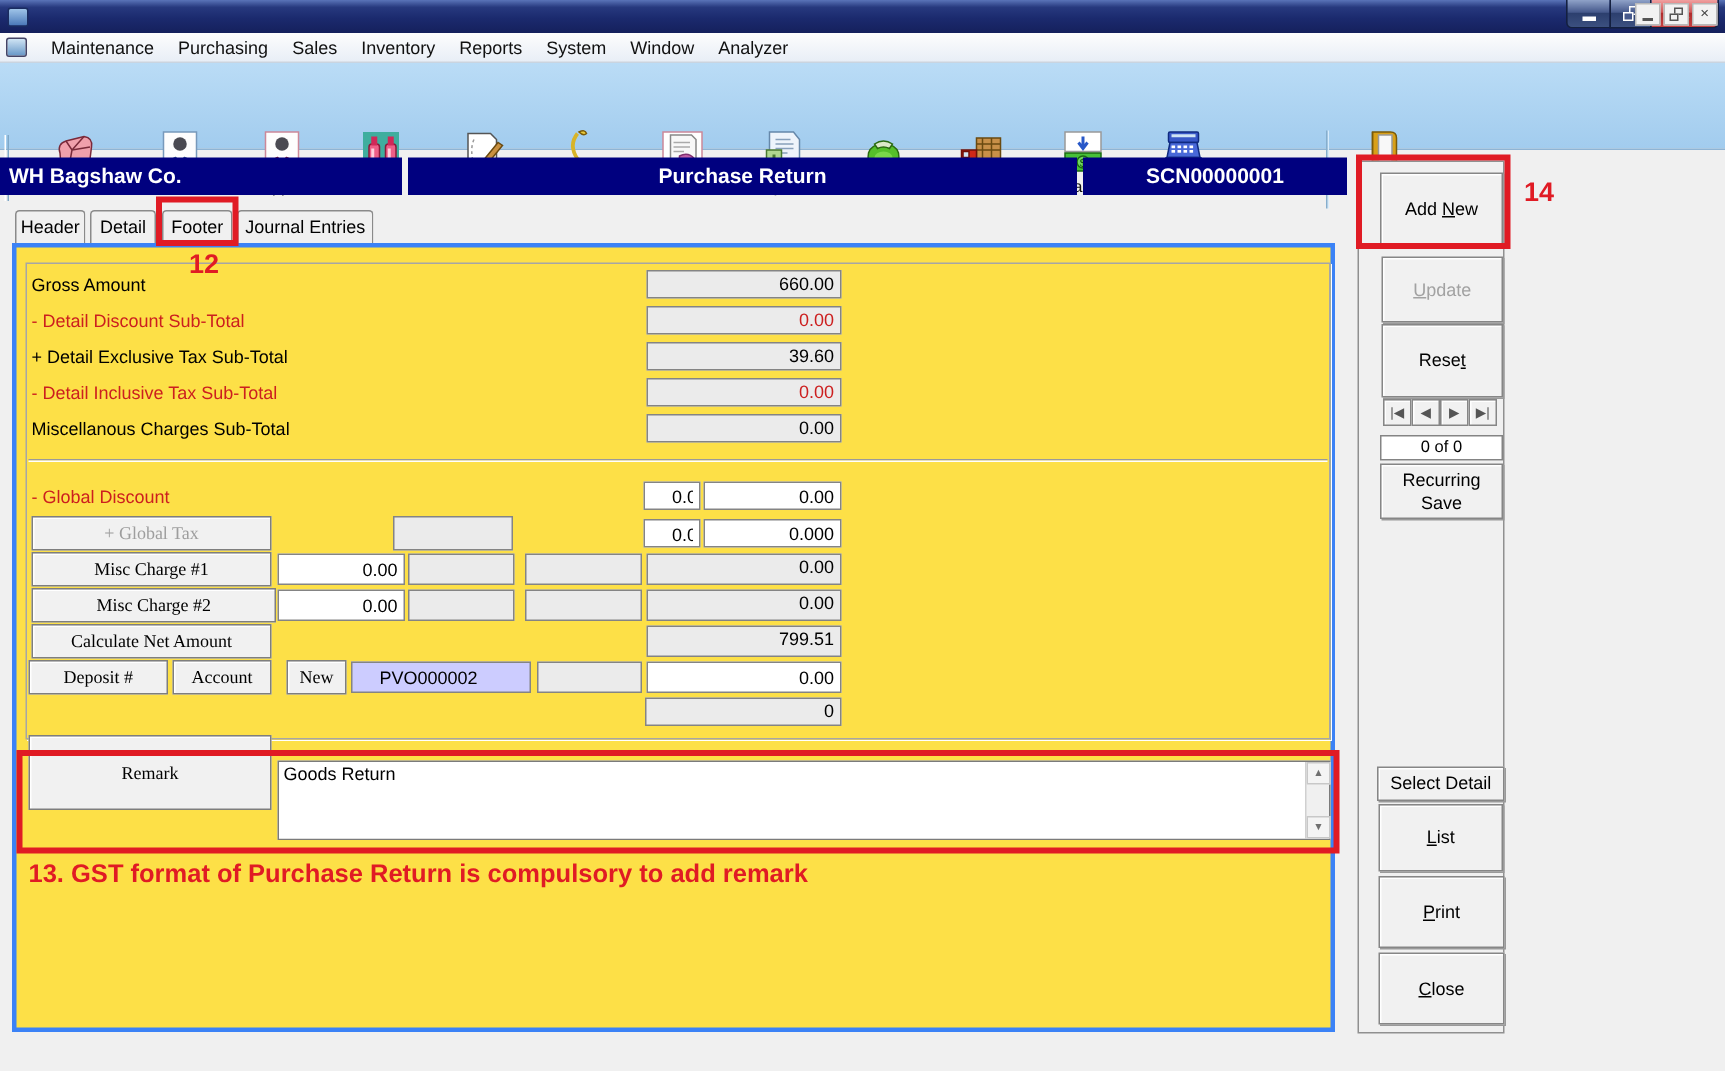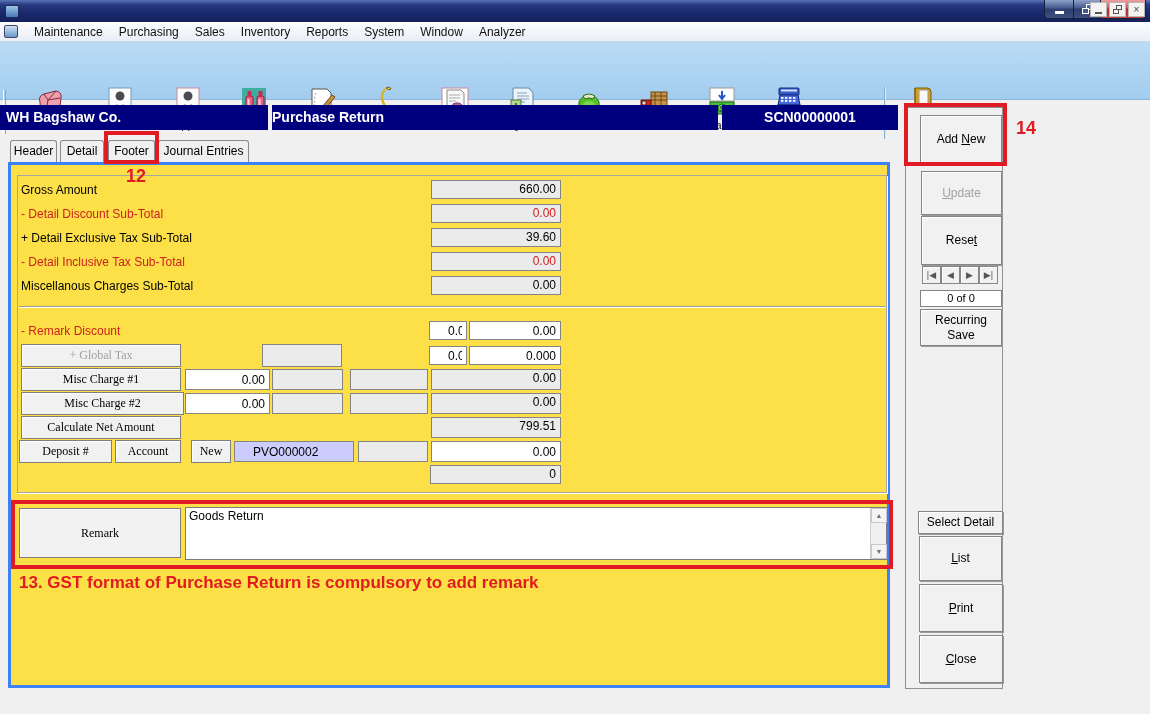--- a/index.html
+++ b/index.html
@@ -58,21 +58,21 @@
     border-left:1px solid #86aecd; border-right:1px solid #d8ecfb; }
   .tb-btn { position:absolute; top:44px; width:64px; height:54px;
     display:flex; flex-direction:column; align-items:center; }
   .tb-btn svg { width:32px; height:32px; }
   .tb-label { font-size:11px; color:#111; margin-top:1px; white-space:nowrap; }
 
   
   .strip { position:absolute; top:105px; height:25px; background:#00007f; color:#fff;
     font-size:14px; font-weight:bold; line-height:24px; }
   .strip1 { left:0; width:268px; padding-left:6px; }
-  .strip2 { left:272px; width:446px; }
+  .strip2 { left:272px; width:446px; text-align:center; }
   .strip3 { left:722px; width:176px; text-align:center; }
 
   
   .tab { position:absolute; top:140px; height:23px; background:#f0f0f0;
     border:1px solid #8a8a8a; border-bottom:none; border-radius:3px 3px 0 0;
     font-size:12px; text-align:center; line-height:21px; color:#000; }
 
   
   .tabpage { position:absolute; left:8px; top:162px; width:882px; height:526px;
     border:3px solid #3b82f6; background:#fde047; }
@@ -89,21 +89,21 @@
   .fld.redtext { color:#cc1f1f; }
   input.fld { outline:none; }
   .gridbtn { position:absolute; background:#f1f1f1; border:1px solid #7e7e7e;
     box-shadow:inset 1px 1px 0 #fff; font-size:12px; color:#000;
     display:flex; align-items:center; justify-content:center; font-family:Liberation Serif, serif; }
   .gridbtn.disabled { color:#9e9e9e; }
 
   
   .remark-redbox { position:absolute; left:0; top:335px; width:882px; height:69px;
     border:4px solid #e01b24; z-index:4; pointer-events:none; }
-  .remark-btn { left:8px; top:343px; width:162px; height:50px; }
+  .remark-btn { left:8px; top:325px; width:162px; height:50px; }
   .remark-wrap { position:absolute; left:174px; top:342px; width:702px; height:53px;
     background:#fff; border:1px solid #7b7b7b; }
   .remark-text { position:absolute; left:0; top:0; width:684px; height:51px; border:none;
     resize:none; font-family:inherit; font-size:12px; padding:1px 3px; background:#fff; outline:none; }
   .vsb { position:absolute; right:0; top:0; width:16px; height:51px; background:#f0f0f0;
     border-left:1px solid #d0d0d0; }
   .vsb .arr { position:absolute; left:0; width:16px; height:15px; background:#f4f4f4;
     border:1px solid #c8c8c8; color:#707070; font-size:7px; text-align:center; line-height:14px; }
   .vsb .arr.up { top:0; } .vsb .arr.dn { bottom:0; }
 
@@ -346,21 +346,21 @@
   <div class="fld" style="left:420px;top:63px;width:130px">39.60</div>
 
   <div class="lbl red" style="left:10px;top:90px">- Detail Inclusive Tax Sub-Total</div>
   <div class="fld redtext" style="left:420px;top:87px;width:130px">0.00</div>
 
   <div class="lbl" style="left:10px;top:114px">Miscellanous Charges Sub-Total</div>
   <div class="fld" style="left:420px;top:111px;width:130px">0.00</div>
 
   <div class="hline"></div>
 
-  <div class="lbl red" style="left:10px;top:159px">- Remark Discount</div>
+  <div class="lbl red" style="left:10px;top:159px">- Global Discount</div>
   <input class="fld white" style="left: 418px; top: 156px; width: 38px;" value="0.00">
   <input class="fld white" style="left: 458px; top: 156px; width: 92px;" value="0.00">
 
   <button class="gridbtn disabled" style="left:10px;top:179px;width:160px;height:23px">+ Global Tax</button>
   <div class="fld" style="left:251px;top:179px;width:80px;height:23px"></div>
   <input class="fld white" style="left: 418px; top: 181px; width: 38px;" value="0.00">
   <input class="fld white" style="left: 458px; top: 181px; width: 92px;" value="0.000">
 
   <button class="gridbtn" style="left:10px;top:203px;width:160px;height:23px">Misc Charge #1</button>
   <input class="fld white" style="left: 174px; top: 204px; width: 85px; height: 21px;" value="0.00">

